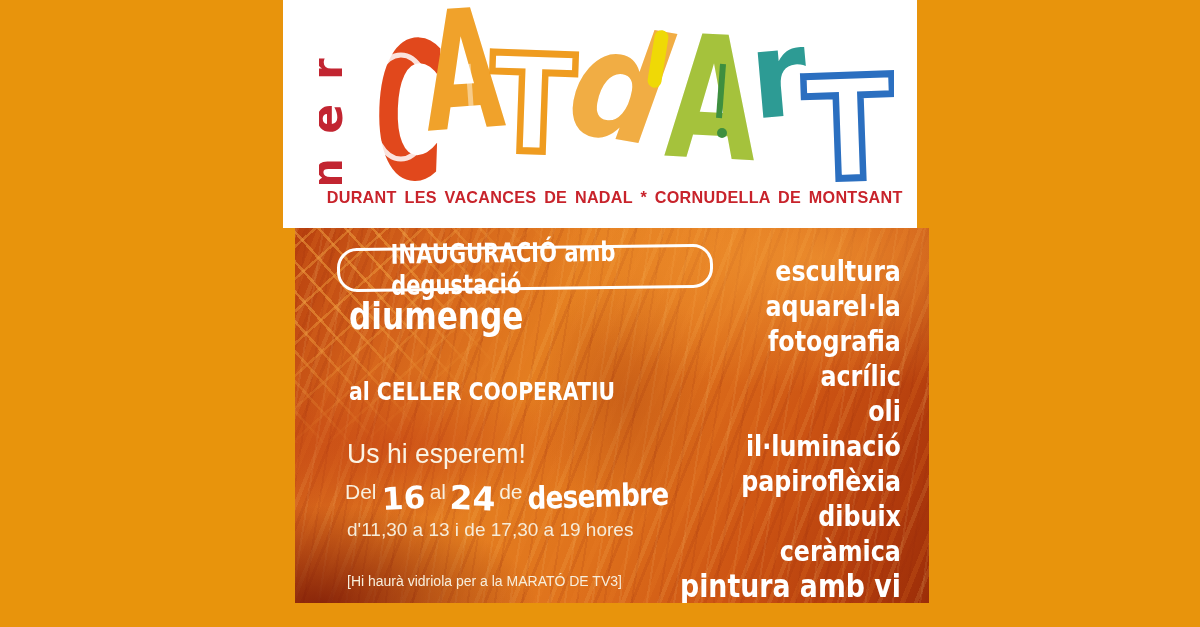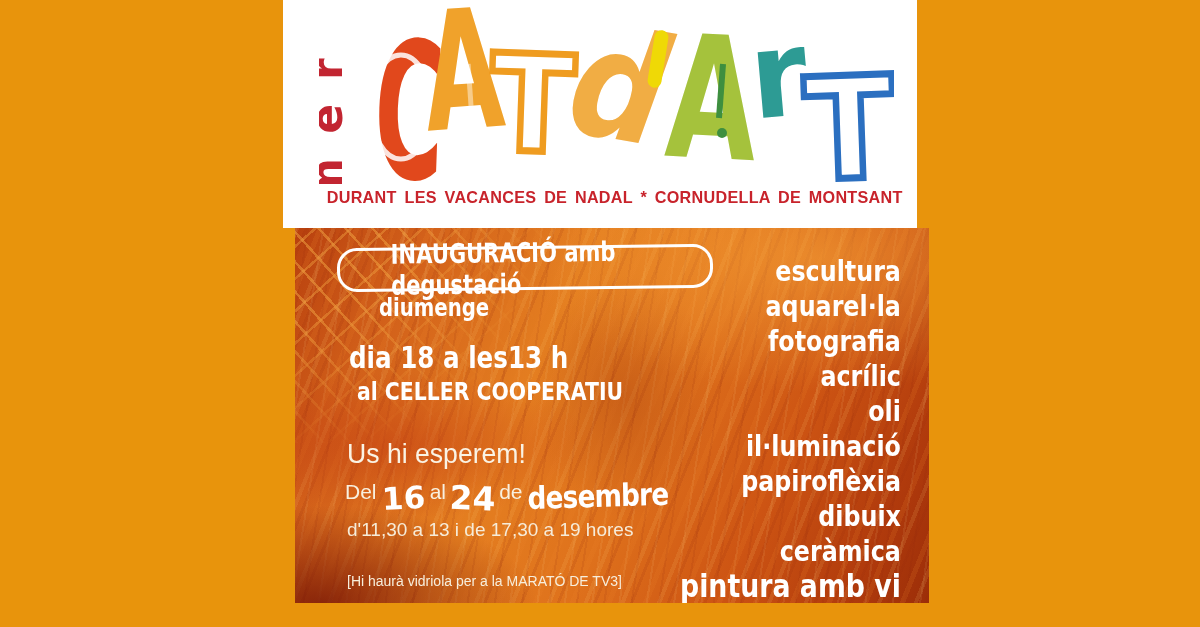--- a/index.html
+++ b/index.html
@@ -59,23 +59,23 @@
     opacity:.85; }
 
   .bold-rounded { font-family:"DejaVu Sans", sans-serif; font-weight:bold; }
   .cond { display:inline-block; transform:scaleX(.82); transform-origin:left center; white-space:nowrap; }
 
   .inaug { position:absolute; left:42px; top:18px; width:376px; height:44px; box-sizing:border-box;
            border:3px solid #fff; border-radius:20px; display:flex; align-items:center;
            padding:0 13px; transform:rotate(-.7deg); }
   .inaug span { font-size:27px; transform:scaleX(.78); }
 
-  .day      { position:absolute; left:54px; top:66px;  font-size:24px;margin-left:30px; }
+  .day      { position:absolute; left:54px; top:66px;  font-size:38px; }
   .datetime { position:absolute; left:54px; top:112px; font-size:30px; }
-  .venue    { position:absolute; left:54px; top:150px; font-size:24px;margin-left:8px; }
+  .venue    { position:absolute; left:54px; top:150px; font-size:24px; }
   .venue .cond { transform:scaleX(.85); }
 
   .welcome { position:absolute; left:52px; top:210px; font-size:28px; color:#faf3e4;
              font-family:Liberation Sans, sans-serif; }
   .welcome .cond { transform:scaleX(.95); }
 
   .dates { position:absolute; left:50px; top:252px; display:flex; align-items:flex-start; gap:5px;
            white-space:nowrap; }
   .dates .dsm  { font-size:21px; color:#f8f0df; }
   .dates .dbig { font-family:"DejaVu Sans", sans-serif; font-weight:bold; font-size:31px;
@@ -124,23 +124,20 @@
 
     <div class="painted">
 
       <div class="inaug bold-rounded">
         <span>INAUGURACIÓ amb degustació</span>
       </div>
 
       <div class="day bold-rounded">
         <span class="cond">diumenge</span>
       </div>
-      <div class="datetime bold-rounded">
-        <span class="cond">dia 18 a les13 h</span>
-      </div>
       <div class="venue bold-rounded">
         <span class="cond">al CELLER COOPERATIU</span>
       </div>
 
       <div class="welcome">
         <span class="cond">Us hi esperem!</span>
       </div>
 
       <div class="dates">
         <span class="dsm">Del</span>

